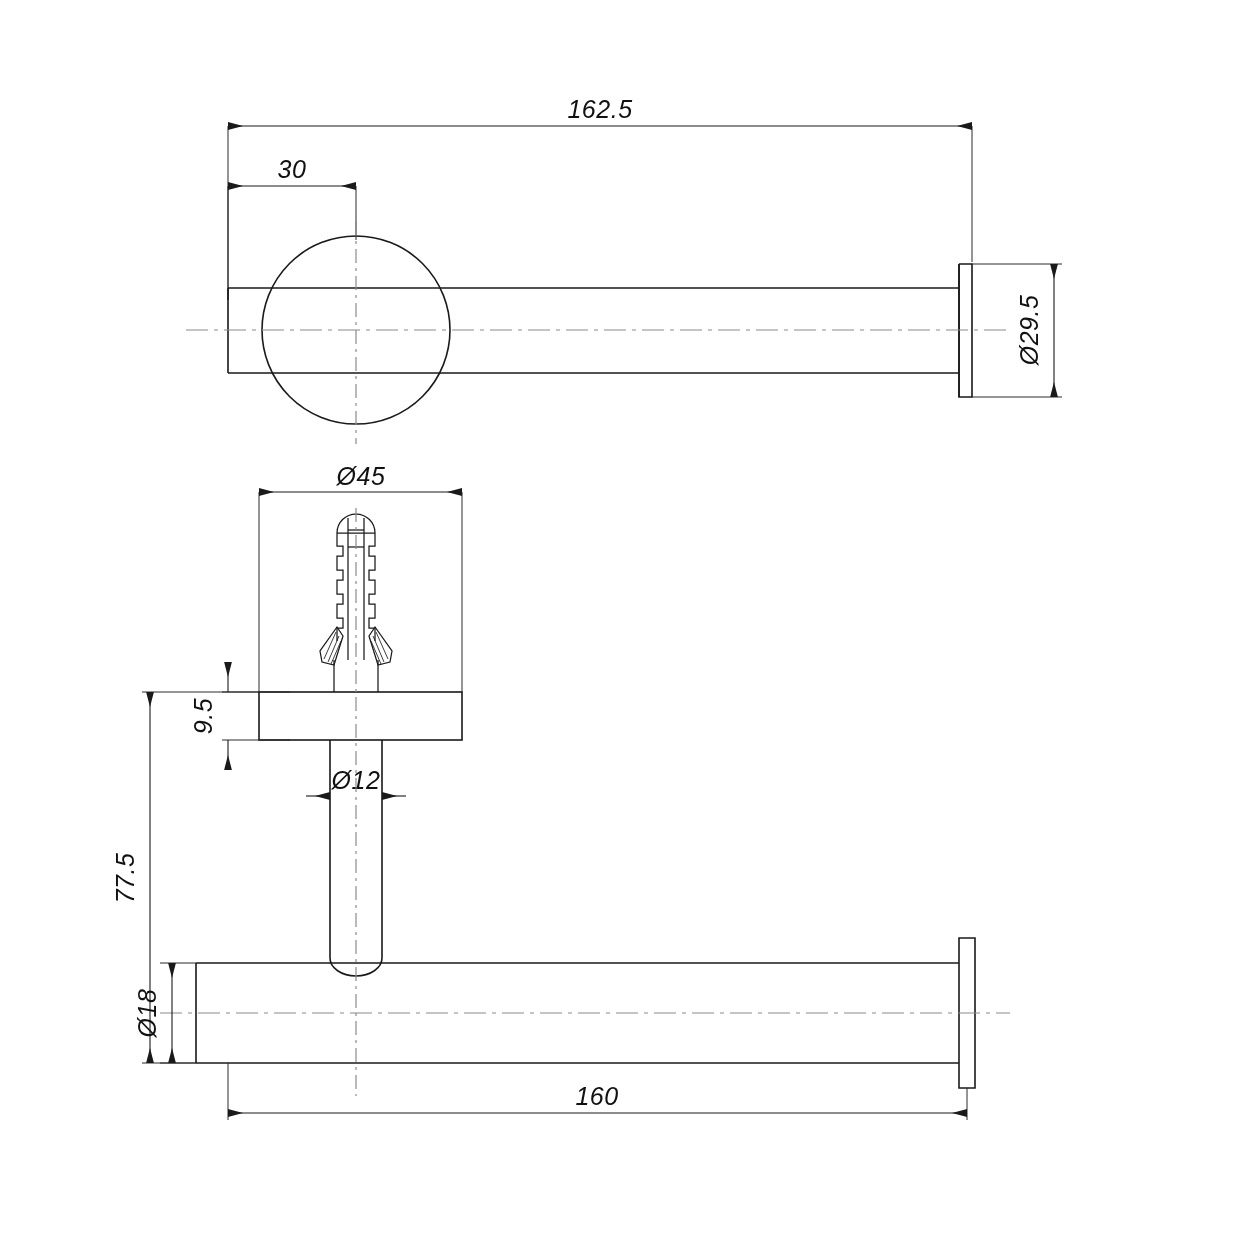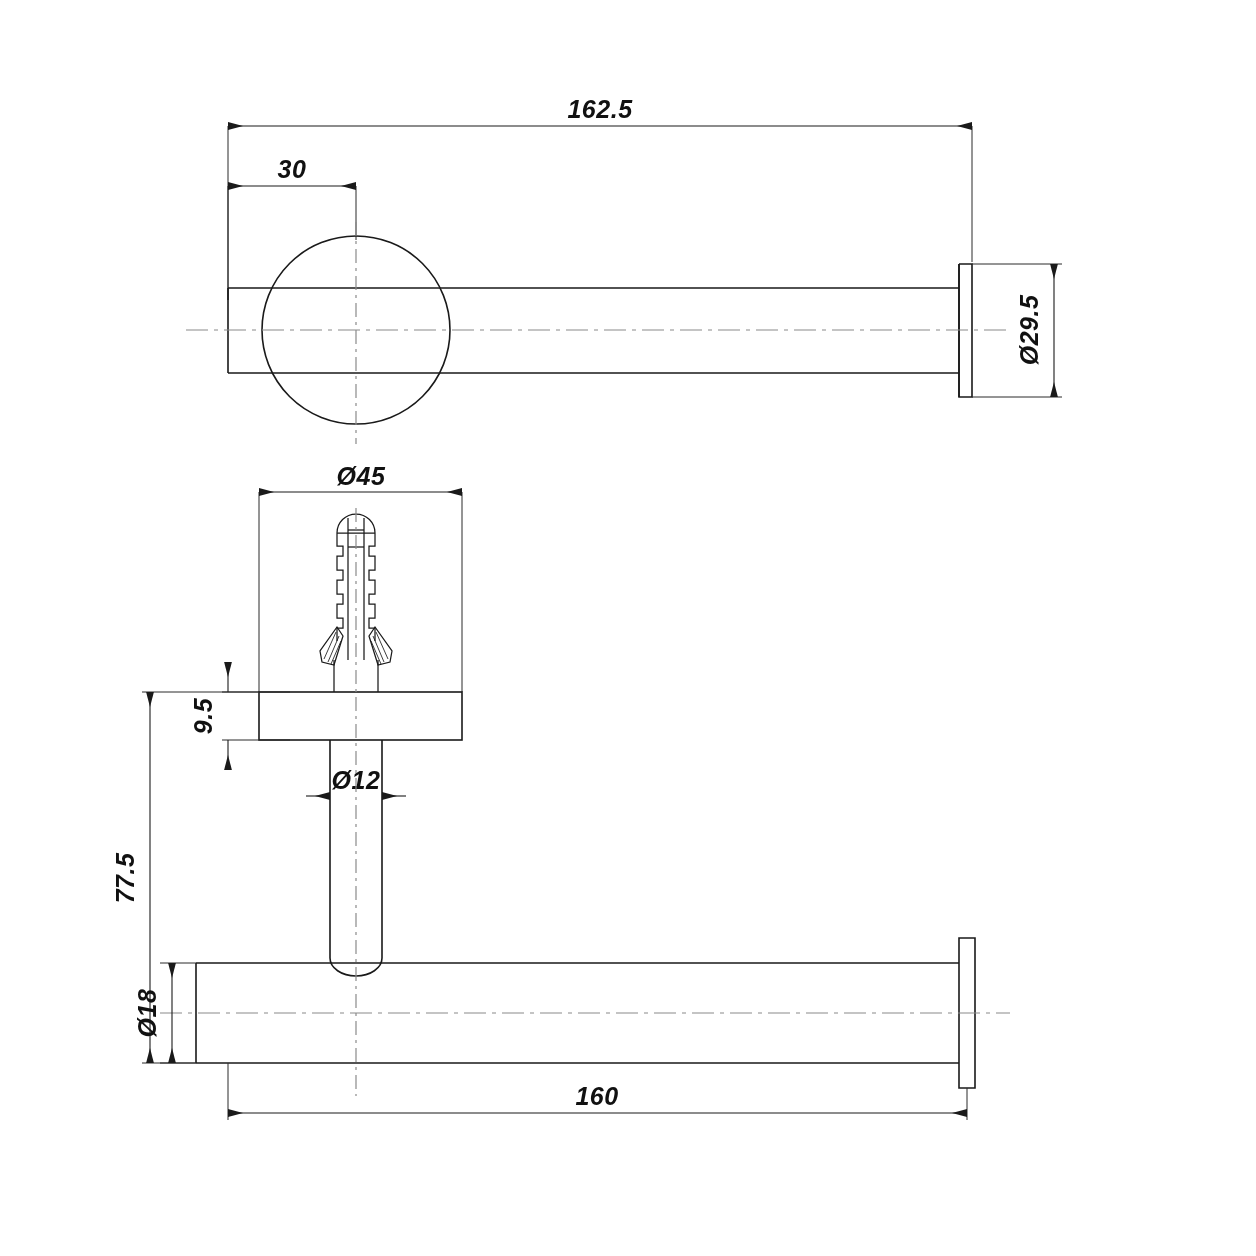--- a/index.html
+++ b/index.html
@@ -10,21 +10,20 @@
   body {
     width: 1256px;
     height: 1256px;
     font-family: "Liberation Sans", sans-serif;
     overflow: hidden;
   }
   #drawing-root {
     position: relative;
     width: 1256px;
     height: 1256px;
-    font-weight: bold;
   }
   svg.cad {
     display: block;
     width: 1256px;
     height: 1256px;
   }
   .outline {
     fill: none;
     stroke: #1a1a1a;
     stroke-width: 1.6;

